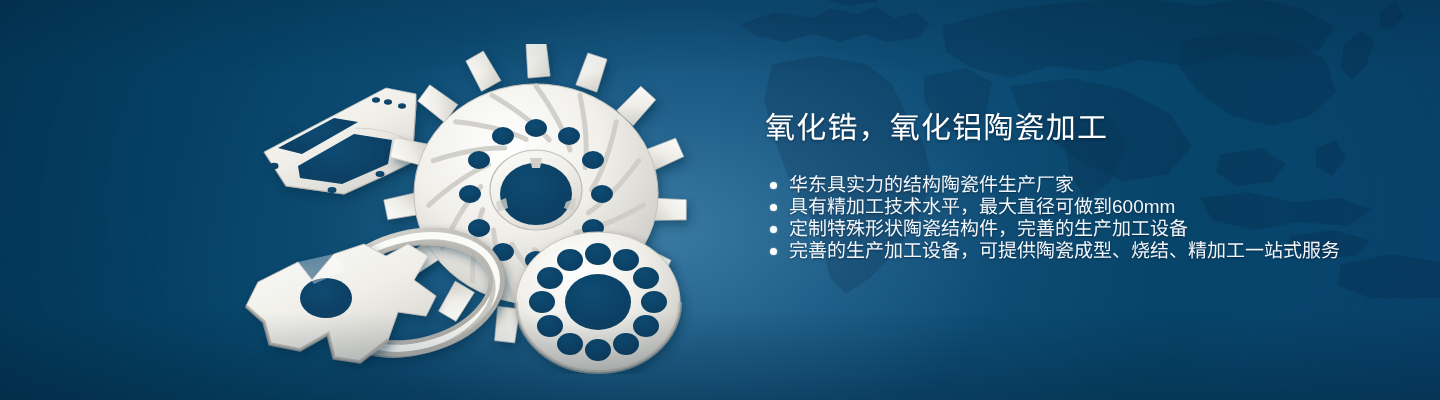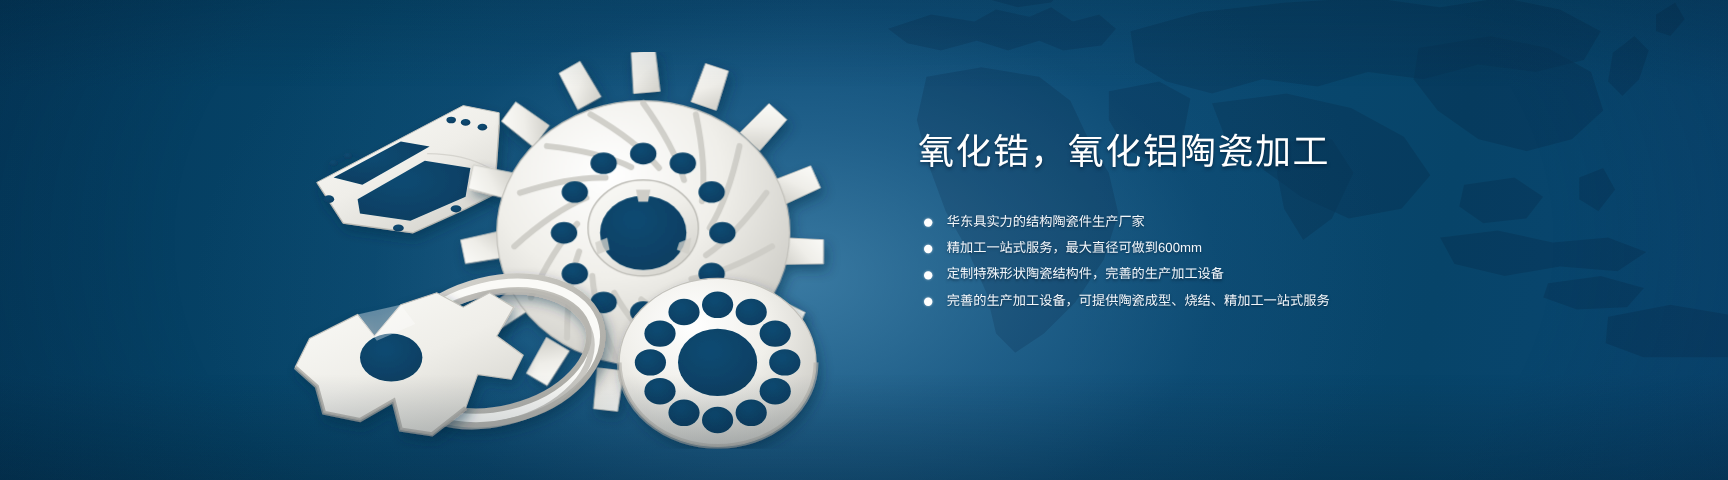--- a/index.html
+++ b/index.html
@@ -68,21 +68,21 @@
     white-space:nowrap;
     text-shadow:0 1px 3px rgba(0,20,40,0.55);
   }
   .bullets {
     list-style:none;
     margin-top:26px;
   }
   .bullets li {
     position:relative;
     color:#f2f7fb;
-    font-size:11px;
+    font-size:19px;
     line-height:22px;
     padding-left:24px;
     white-space:nowrap;
     text-shadow:0 1px 2px rgba(0,18,36,0.5);
   }
   .bullets li .dot {
     position:absolute;
     left:5px; top:8px;
     width:7px; height:7px;
     border-radius:50%;
@@ -324,21 +324,21 @@
   <div class="copy">
     <h1 class="headline">氧化锆，氧化铝陶瓷加工</h1>
 
     <ul class="bullets">
       <li>
         <span class="dot"></span>
         <span>华东具实力的结构陶瓷件生产厂家</span>
       </li>
       <li>
         <span class="dot"></span>
-        <span>精加工一站式服务，最大直径可做到600mm</span>
+        <span>具有精加工技术水平，最大直径可做到600mm</span>
       </li>
       <li>
         <span class="dot"></span>
         <span>定制特殊形状陶瓷结构件，完善的生产加工设备</span>
       </li>
       <li>
         <span class="dot"></span>
         <span>完善的生产加工设备，可提供陶瓷成型、烧结、精加工一站式服务</span>
       </li>
     </ul>

